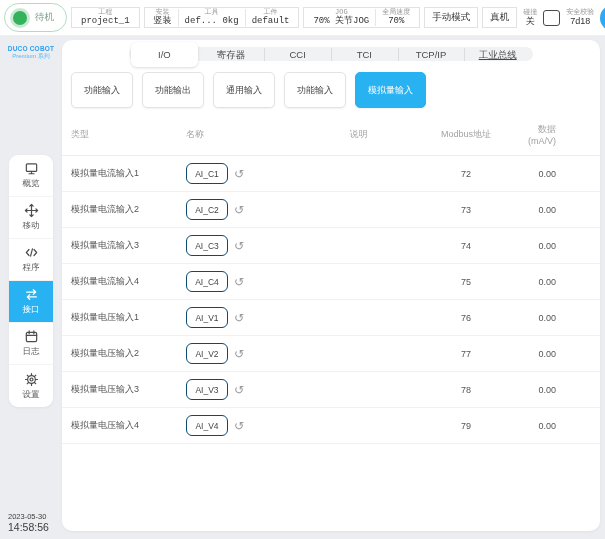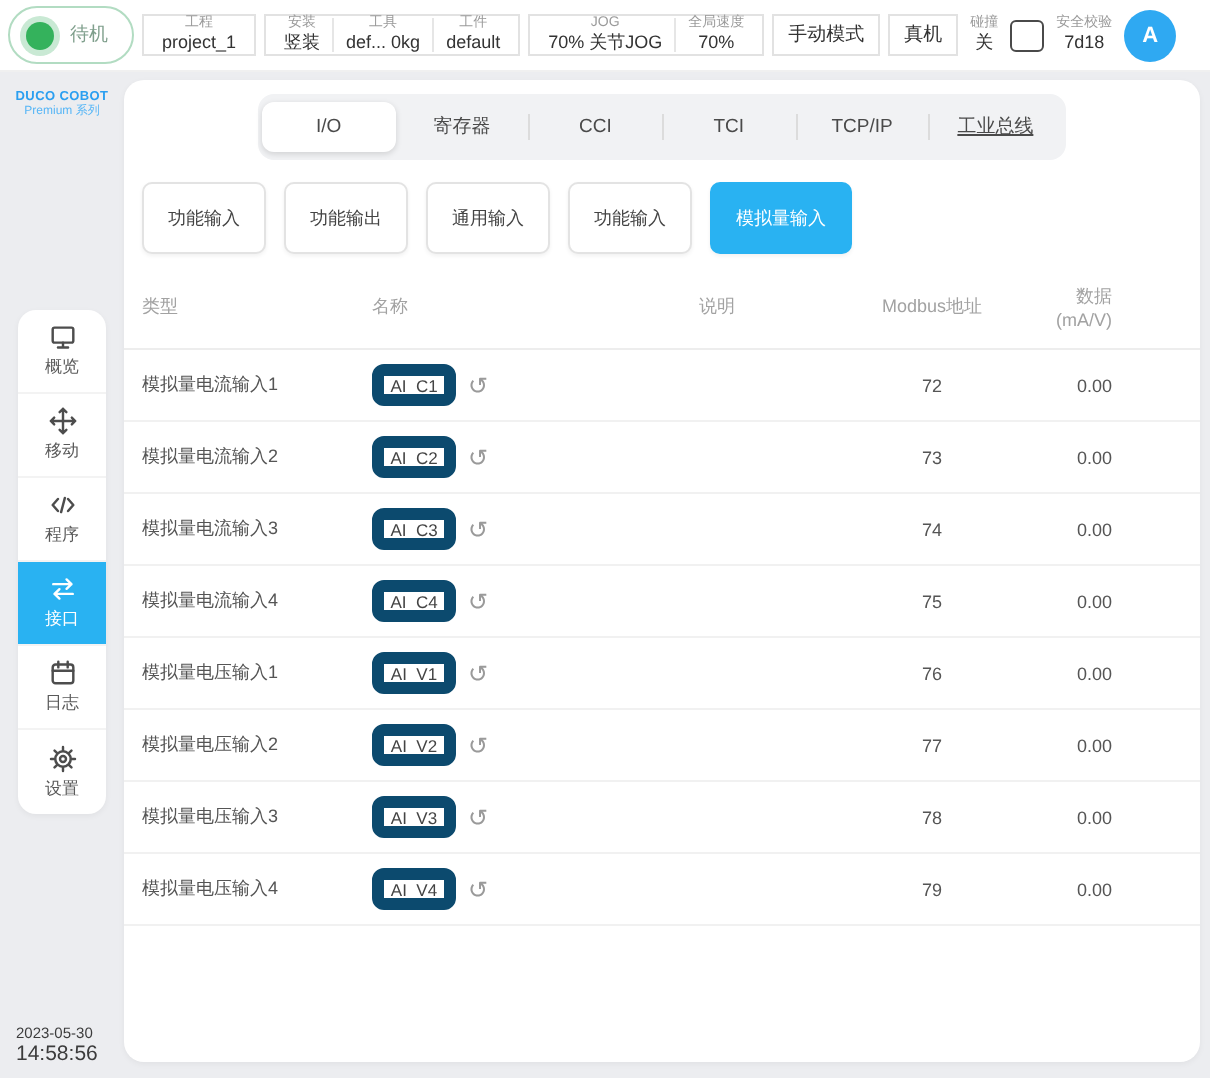--- a/index.html
+++ b/index.html
@@ -5,21 +5,21 @@
   * { margin:0; padding:0; box-sizing:border-box; }
   html,body { width:605px; height:539px; overflow:hidden;
     font-family:"Liberation Sans","DejaVu Sans",sans-serif;
     background:#ecedf0; }
 
   
   .topbar { position:absolute; top:0; left:0; width:605px; height:36px;
     background:#fff; border-bottom:1px solid #f0f0f0;
     display:flex; align-items:center; padding:0 4px; gap:4px; }
   .pill { border:1px solid #e2e2e2; border-radius:0; background:#fff;
-    height:21px; display:flex; align-items:center; padding:0 7px; flex:none; }
+    height:21px; display:flex; align-items:center; padding:0 7px; flex:none;font-family:Liberation Mono, monospace; }
   .kv { display:flex; flex-direction:column; align-items:center; line-height:1.15; padding:0 2px; }
   .kv .k { font-size:7px; color:#9a9a9a; white-space:nowrap; }
   .kv .v { font-size:9px; color:#333; white-space:nowrap; }
   .vdiv { width:1px; height:17px; background:#e6e6e6; margin:0 4px; }
   .status-pill { border:1px solid #b2dcc2; border-radius:15px; height:29px;
     display:flex; align-items:center; gap:8px; padding:0 12px 0 5px; background:#fff; flex:none;}
   .status-dot { width:14px; height:14px; border-radius:50%; background:#34b25c;
     box-shadow:0 0 0 3px #c9e9d4; margin-left:3px;}
   .status-label { font-size:9.5px; color:#7f9f8c; }
   .mode-pill { font-size:9.5px; color:#333; justify-content:center; }
@@ -42,21 +42,21 @@
   .nav-item svg { stroke:#4d4d4d; }
   .nav-item.active { background:#29b2f2; color:#fff; }
   .nav-item.active svg { stroke:#fff; }
   .clock { position:absolute; left:8px; bottom:5px; line-height:1.25; color:#3c3c3c; }
   .clock .d { font-size:7.5px; }
   .clock .t { font-size:10.5px; }
 
   
   .panel { position:absolute; left:62px; top:40px; width:538px; height:491px;
     background:#fff; border-radius:10px; box-shadow:0 1px 3px rgba(0,0,0,.05); overflow:hidden; }
-  .tabbar { margin:7px auto 0; width:404px; height:33px; background:#f1f2f4;
+  .tabbar { margin:7px auto 0; width:404px; height:14px; background:#f1f2f4;
     border-radius:8px; display:flex; align-items:center; padding:2px; }
   .tab { flex:1; text-align:center; font-size:9.5px; color:#4a4a4a; height:25px;
     line-height:25px; position:relative; cursor:pointer; white-space:nowrap; }
   .tab + .tab::before { content:""; position:absolute; left:0; top:6px; width:1px; height:13px; background:#dcdcdc; }
   .tab.active { background:#fff; border-radius:6px; box-shadow:0 1px 3px rgba(0,0,0,.14); }
   .tab.active::before, .tab.active + .tab::before { display:none; }
   .tab.underline { text-decoration:underline; }
 
   .filters { display:flex; gap:9px; margin:11px 0 0 9px; }
   .filter-btn { height:36px; padding:0 12px; background:#fff; border:1px solid #e3e3e3;
@@ -64,21 +64,21 @@
     box-shadow:0 1px 2px rgba(0,0,0,.06); cursor:pointer; white-space:nowrap; }
   .filter-btn.active { background:#29b2f2; border-color:#29b2f2; color:#fff; }
 
   .trow { display:grid; grid-template-columns:115px 125px 95px 120px 1fr;
     padding:0 44px 0 9px; align-items:center; }
   .thead { margin-top:9px; padding-top:6px; padding-bottom:9px; border-bottom:1px solid #ededed; }
   .thead span { font-size:9px; color:#a2a2a2; }
   .c3 { text-align:center; } .c4 { text-align:center; } .c5 { text-align:right; }
   .tbody .trow { height:36px; border-bottom:1px solid #f1f1f1; font-size:9px; color:#555; }
   .name-cell { display:flex; align-items:center; gap:6px; }
-  .name-input { width:42px; height:21px; border:6px solid #0c4a6e; border-radius:6px;
+  .name-input { width:42px; height:21px; border:1px solid #0c4a6e; border-radius:6px;
     text-align:center; font-size:8.5px; color:#444; font-family:inherit; outline:none; background:#fff; }
   .undo { font-size:12px; color:#9a9a9a; cursor:pointer; line-height:1; }
   .num { font-size:9px; color:#555; }
   svg.ic { fill:none; stroke-width:1.3; stroke-linecap:round; stroke-linejoin:round; }
 </style>
 </head>
 <body>
 
 <div class="topbar">
   <div class="status-pill">

